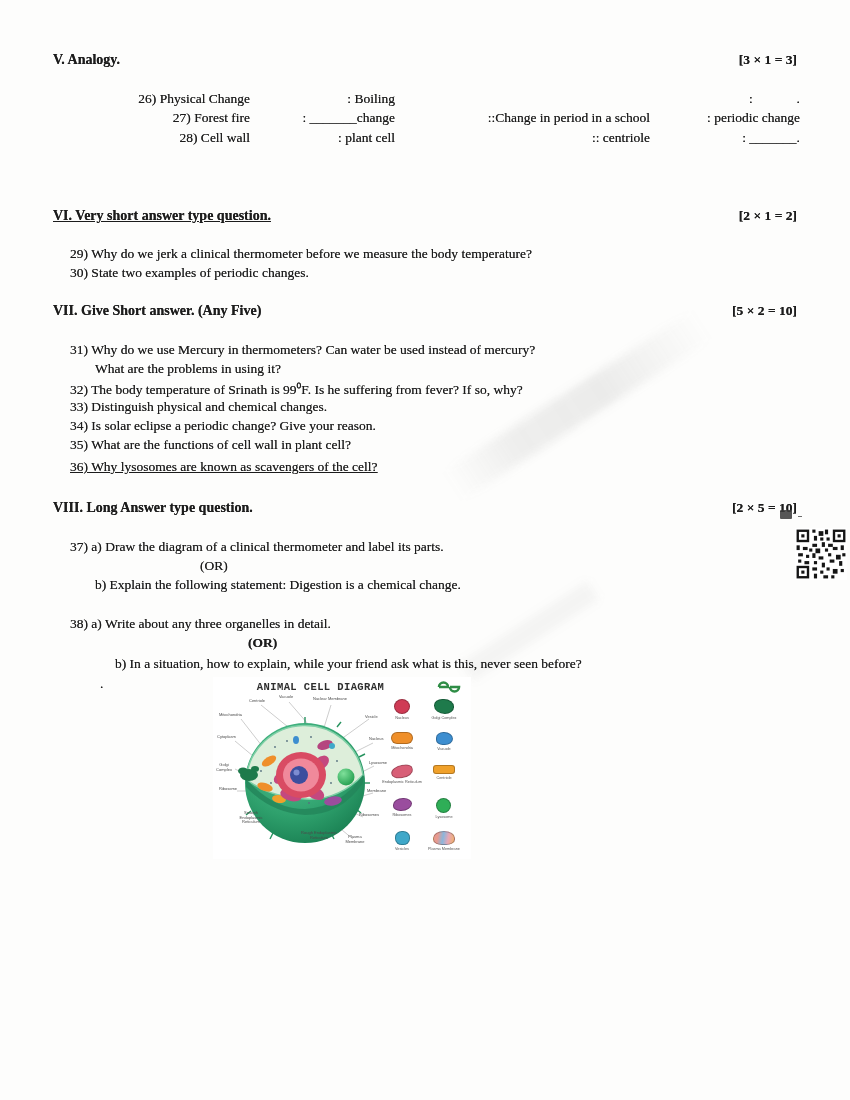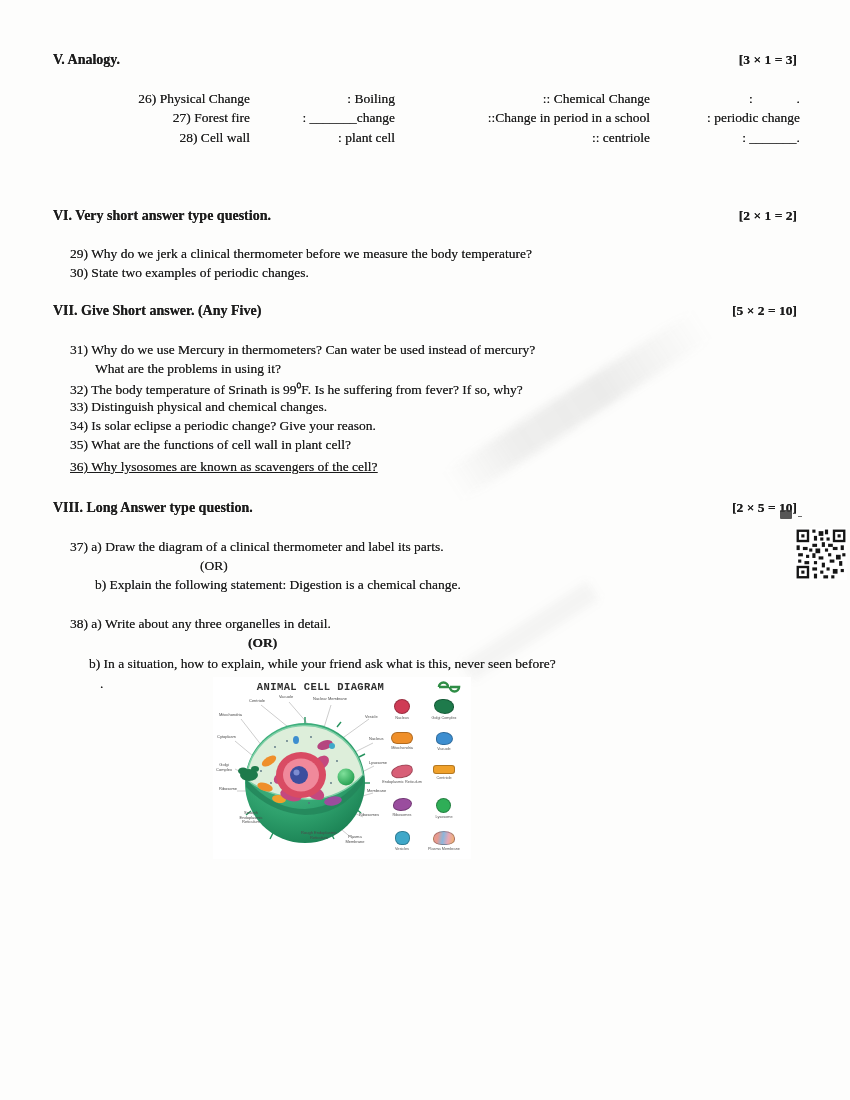--- a/index.html
+++ b/index.html
@@ -73,37 +73,36 @@
 
   <div class="watermark"></div>
   <div class="watermark2"></div>
 
   <div class="hdg" style="left:53px;top:52px;">V. Analogy.</div>
   <div class="marks" style="top:52px;">[3 × 1 = 3]</div>
 
   <div class="analogy-row" style="top:91px;">
     <span class="c1">26) Physical Change</span>
     <span class="c2">: Boiling</span>
-    <span class="c3">:: Chemical Change</span>
     <span class="c4">:&nbsp;&nbsp;&nbsp;&nbsp;&nbsp;&nbsp;&nbsp;&nbsp;&nbsp;&nbsp;&nbsp;&nbsp;&nbsp;.</span>
   </div>
   <div class="analogy-row" style="top:110px;">
     <span class="c1">27) Forest fire</span>
     <span class="c2">: _______change</span>
     <span class="c3">::Change in period in a school</span>
     <span class="c4">: periodic change</span>
   </div>
   <div class="analogy-row" style="top:130px;">
     <span class="c1">28) Cell wall</span>
     <span class="c2">: plant cell</span>
     <span class="c3">:: centriole</span>
     <span class="c4">: _______.</span>
   </div>
 
-  <div class="hdg" style="left:53px;top:208px;">VI. Very short answer type question.</div>
+  <div class="hdg" style="left:53px;top:208px;text-decoration:underline;">VI. Very short answer type question.</div>
   <div class="marks" style="top:208px;">[2 × 1 = 2]</div>
   <div class="txt" style="left:70px;top:246px;">29) Why do we jerk a clinical thermometer before we measure the body temperature?</div>
   <div class="txt" style="left:70px;top:265px;">30) State two examples of periodic changes.</div>
 
   <div class="hdg" style="left:53px;top:303px;">VII. Give Short answer. (Any Five)</div>
   <div class="marks" style="top:303px;">[5 × 2 = 10]</div>
   <div class="txt" style="left:70px;top:342px;">31) Why do we use Mercury in thermometers? Can water be used instead of mercury?</div>
   <div class="txt" style="left:95px;top:361px;">What are the problems in using it?</div>
   <div class="txt" style="left:70px;top:380px;">32) The body temperature of Srinath is 99⁰F. Is he suffering from fever? If so, why?</div>
   <div class="txt" style="left:70px;top:399px;">33) Distinguish physical and chemical changes.</div>
@@ -111,21 +110,21 @@
   <div class="txt" style="left:70px;top:437px;">35) What are the functions of cell wall in plant cell?</div>
   <div class="txt" style="left:70px;top:459px;text-decoration:underline;">36) Why lysosomes are known as scavengers of the cell?</div>
 
   <div class="hdg" style="left:53px;top:500px;">VIII. Long Answer type question.</div>
   <div class="marks" style="top:500px;">[2 × 5 = 10]</div>
   <div class="txt" style="left:70px;top:539px;">37) a) Draw the diagram of a clinical thermometer and label its parts.</div>
   <div class="txt" style="left:200px;top:558px;">(OR)</div>
   <div class="txt" style="left:95px;top:577px;">b) Explain the following statement: Digestion is a chemical change.</div>
   <div class="txt" style="left:70px;top:616px;">38) a) Write about any three organelles in detail.</div>
   <div class="txt" style="left:248px;top:635px;font-weight:bold;">(OR)</div>
-  <div class="txt" style="left:79px;top:656px;padding-left:10px;">b) In a situation, how to explain, while your friend ask what is this, never seen before?</div>
+  <div class="txt" style="left:105px;top:656px;padding-left:10px;">b) In a situation, how to explain, while your friend ask what is this, never seen before?</div>
   <div class="txt" style="left:100px;top:676px;">.</div>
 
   <div class="qr-mark"></div>
   <svg class="qr" viewBox="0 0 33 33">
     <rect x="0" y="0" width="33" height="33" fill="#fff"></rect>
     <g fill="#151515">
       <rect x="1" y="1" width="8" height="8"></rect>
         <rect x="24" y="1" width="8" height="8"></rect>
         <rect x="1" y="24" width="8" height="8"></rect>
       <rect x="2.5" y="2.5" width="5" height="5" fill="#fff"></rect>

